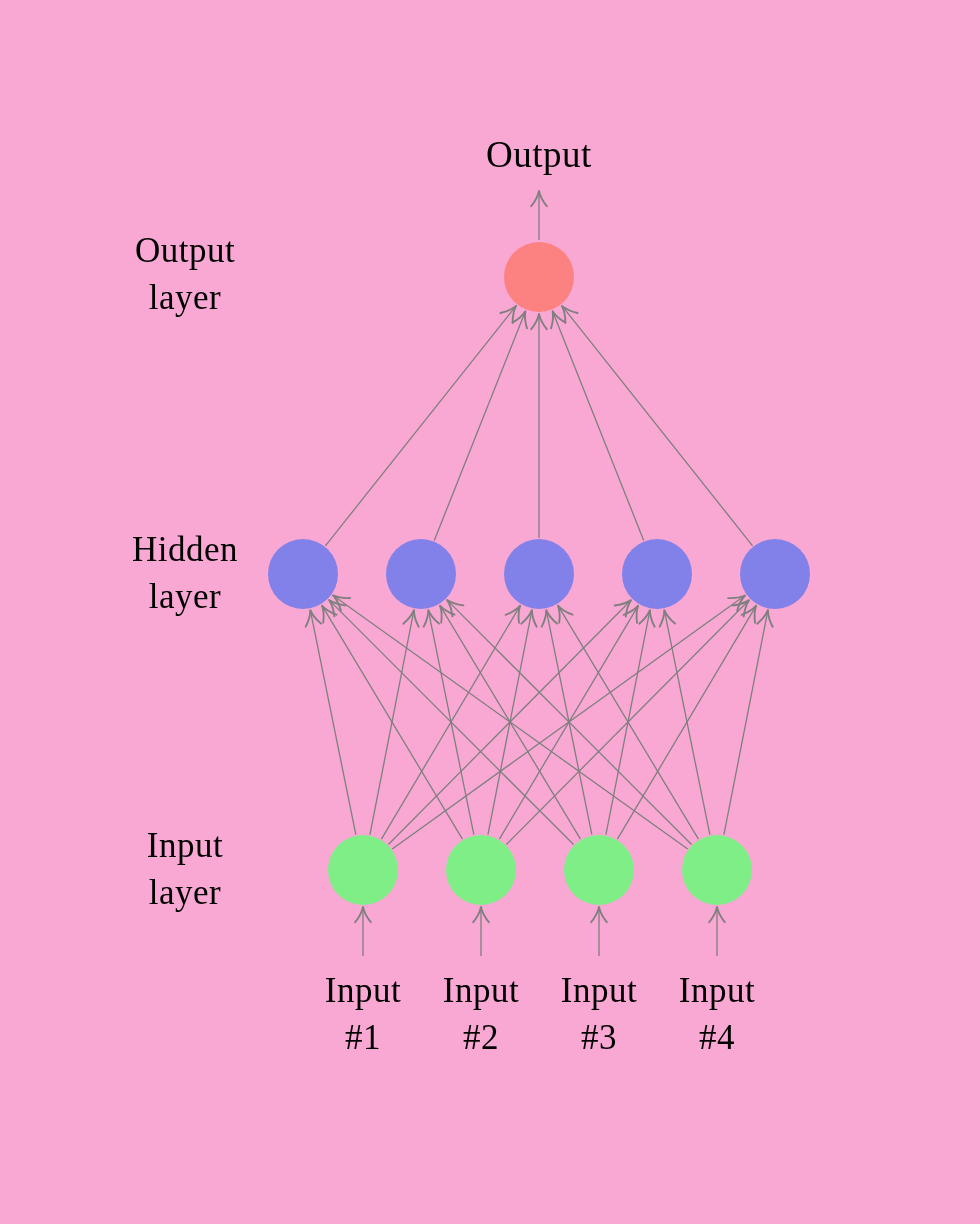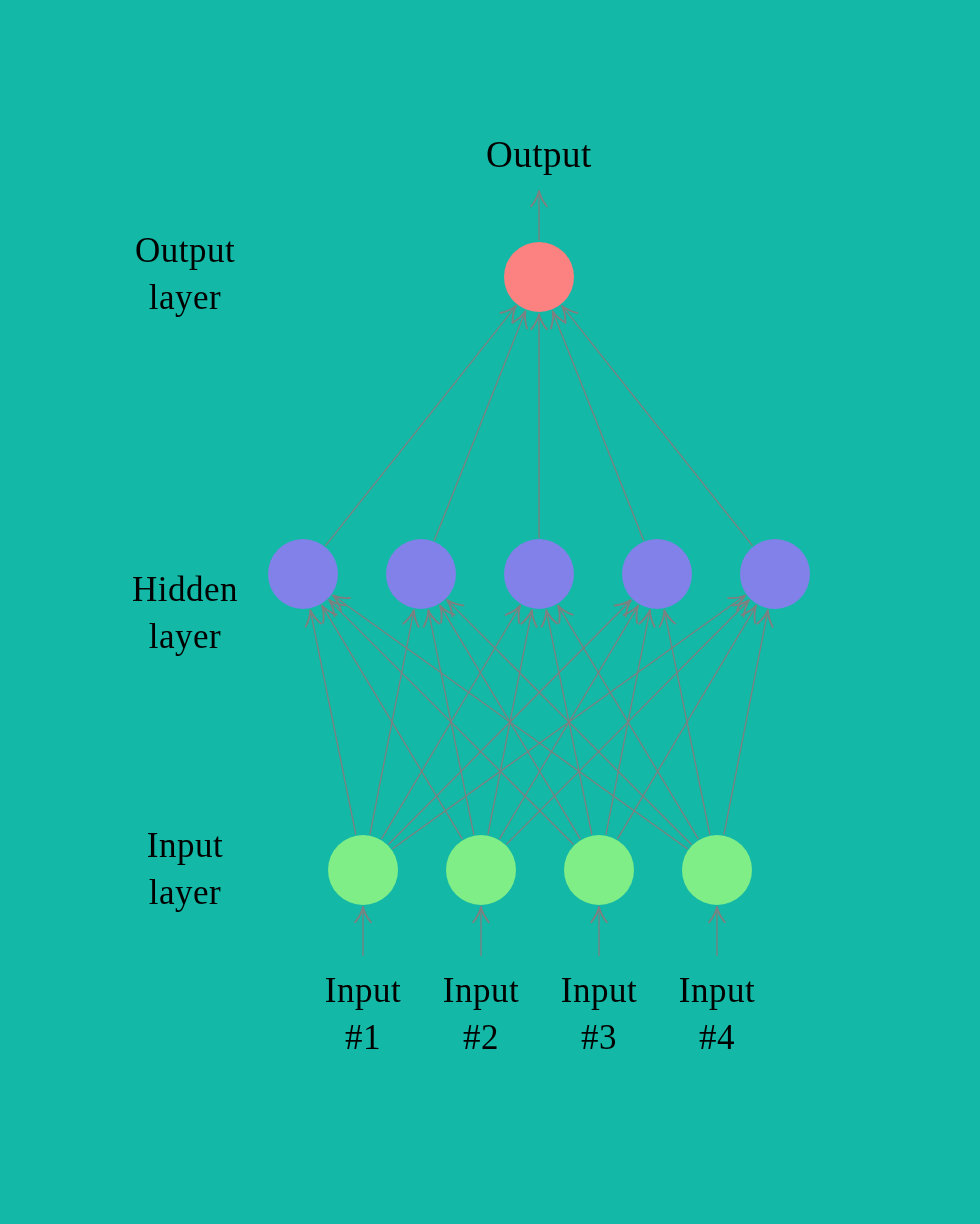--- a/index.html
+++ b/index.html
@@ -4,21 +4,21 @@
 <style>
   html, body {
     margin: 0;
     padding: 0;
     background: #ffffff;
   }
   .canvas {
     position: relative;
     width: 980px;
     height: 1224px;
-    background: #14b8a6;
+    background: #f9a8d4;
     overflow: hidden;
     font-family: "Liberation Serif", "DejaVu Serif", serif;
   }
   .canvas svg {
     position: absolute;
     left: 0;
     top: 0;
   }
   .lbl {
     position: absolute;
@@ -95,21 +95,21 @@
 
   <div class="lbl title-lbl" style="left: 539px; top: 155px;">
     <span>Output</span>
   </div>
 
   <div class="lbl" style="left: 185px; top: 274px;">
     <span>Output</span>
     <span>layer</span>
   </div>
 
-  <div class="lbl" style="left: 185px; top: 573px; margin-top: 40px;">
+  <div class="lbl" style="left: 185px; top: 573px;">
     <span>Hidden</span>
     <span>layer</span>
   </div>
 
   <div class="lbl" style="left: 185px; top: 869px;">
     <span>Input</span>
     <span>layer</span>
   </div>
 
   <div class="lbl" style="left: 363px; top: 1014px;">

